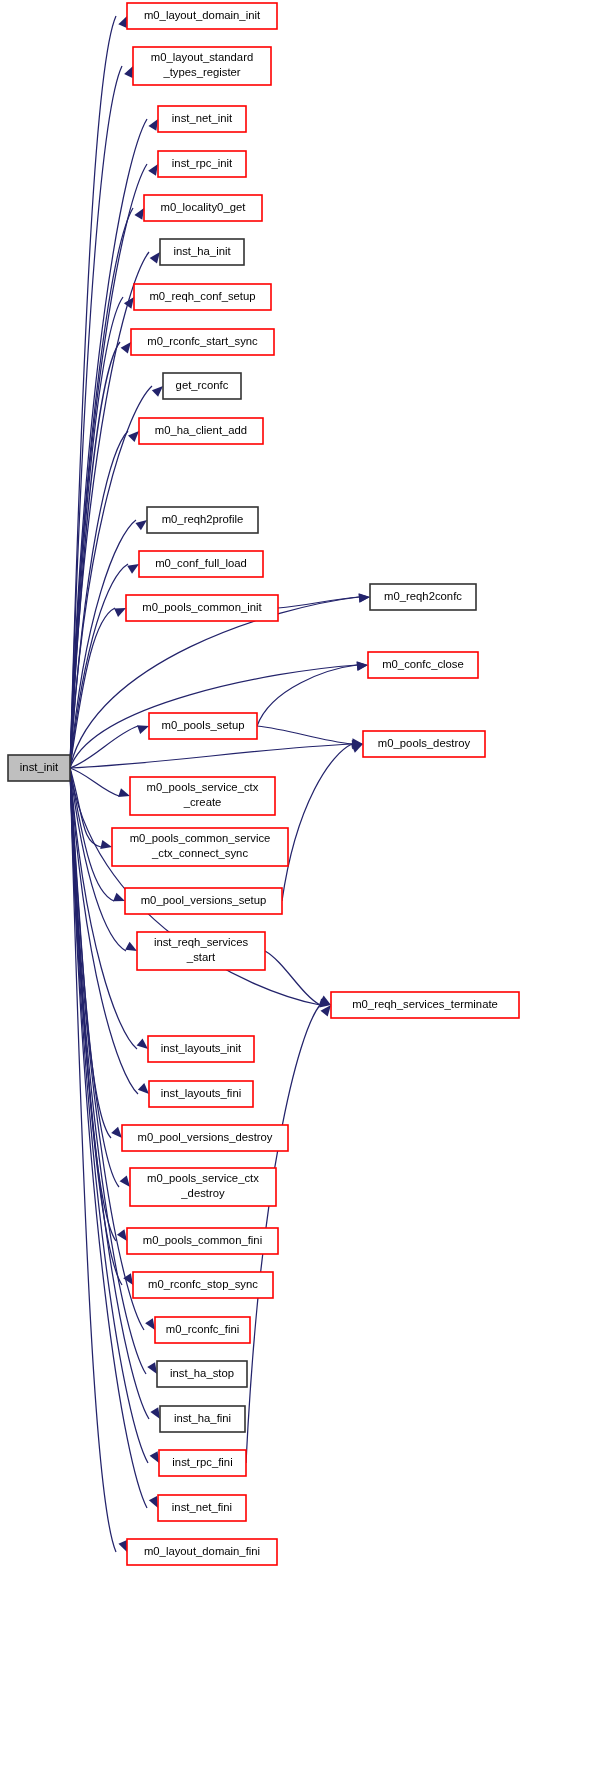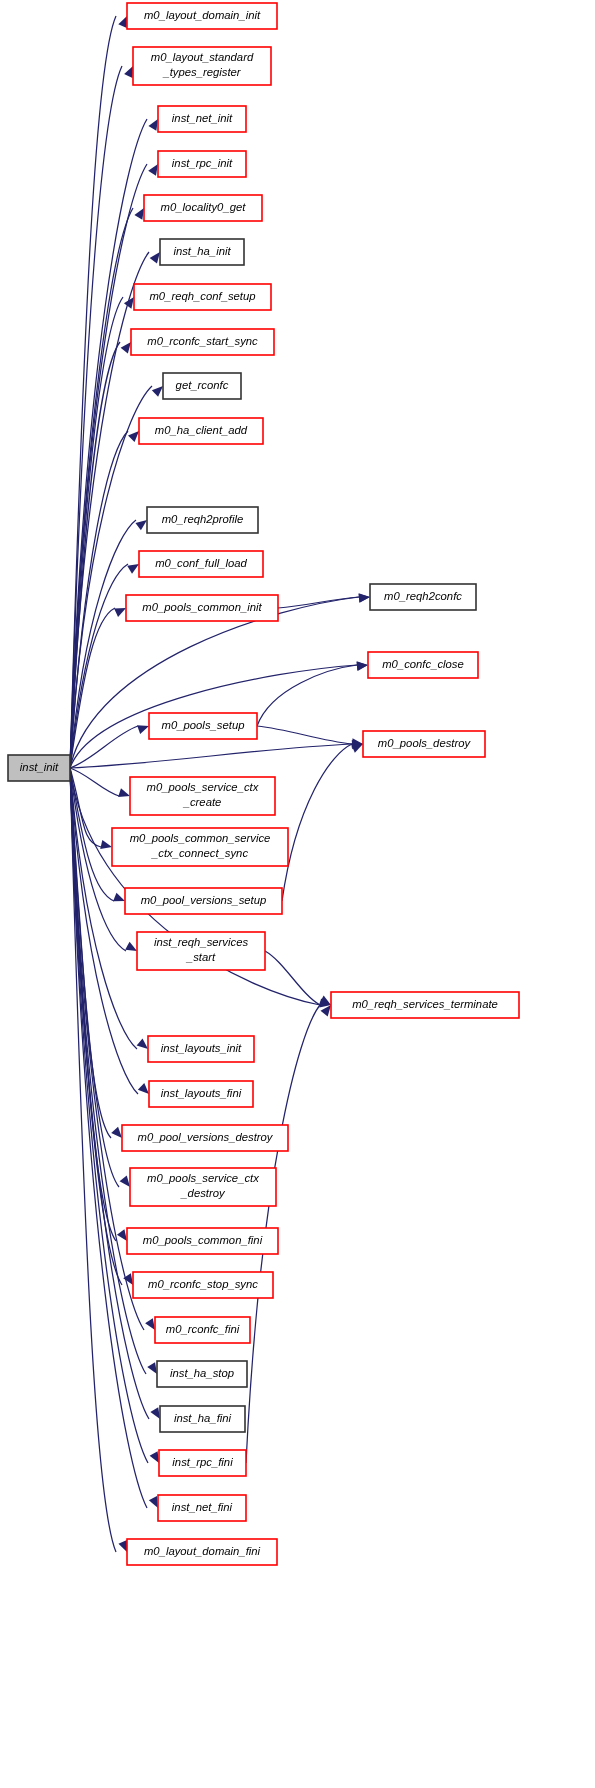--- a/index.html
+++ b/index.html
@@ -1,17 +1,17 @@
 <!DOCTYPE html>
 <html><head>
 <meta charset="utf-8">
 <style>
   html,body{margin:0;padding:0;background:#ffffff;}
   body{font-family:"Liberation Sans", sans-serif;}
-  #canvas-wrap{position:relative;width:595px;height:1748px;background:#ffffff;overflow:hidden;font-style:italic;}
+  #canvas-wrap{position:relative;width:595px;height:1748px;background:#ffffff;overflow:hidden;}
   svg#graph{display:block;width:595px;height:1788px;}
   .node-rect{fill:#ffffff;stroke-width:1.6;}
   .node-rect.red{stroke:#ff0000;}
   .node-rect.black{stroke:#333333;}
   .node-rect.root{fill:#bfbfbf;stroke:#333333;}
   .node-label{font-family:"Liberation Sans", sans-serif;font-size:11.3px;fill:#000000;text-anchor:middle;dominant-baseline:middle;}
   .edge{fill:none;stroke:#23236b;stroke-width:1.25;}
   .arrowhead{fill:#23236b;stroke:none;}
 </style>
 </head>

